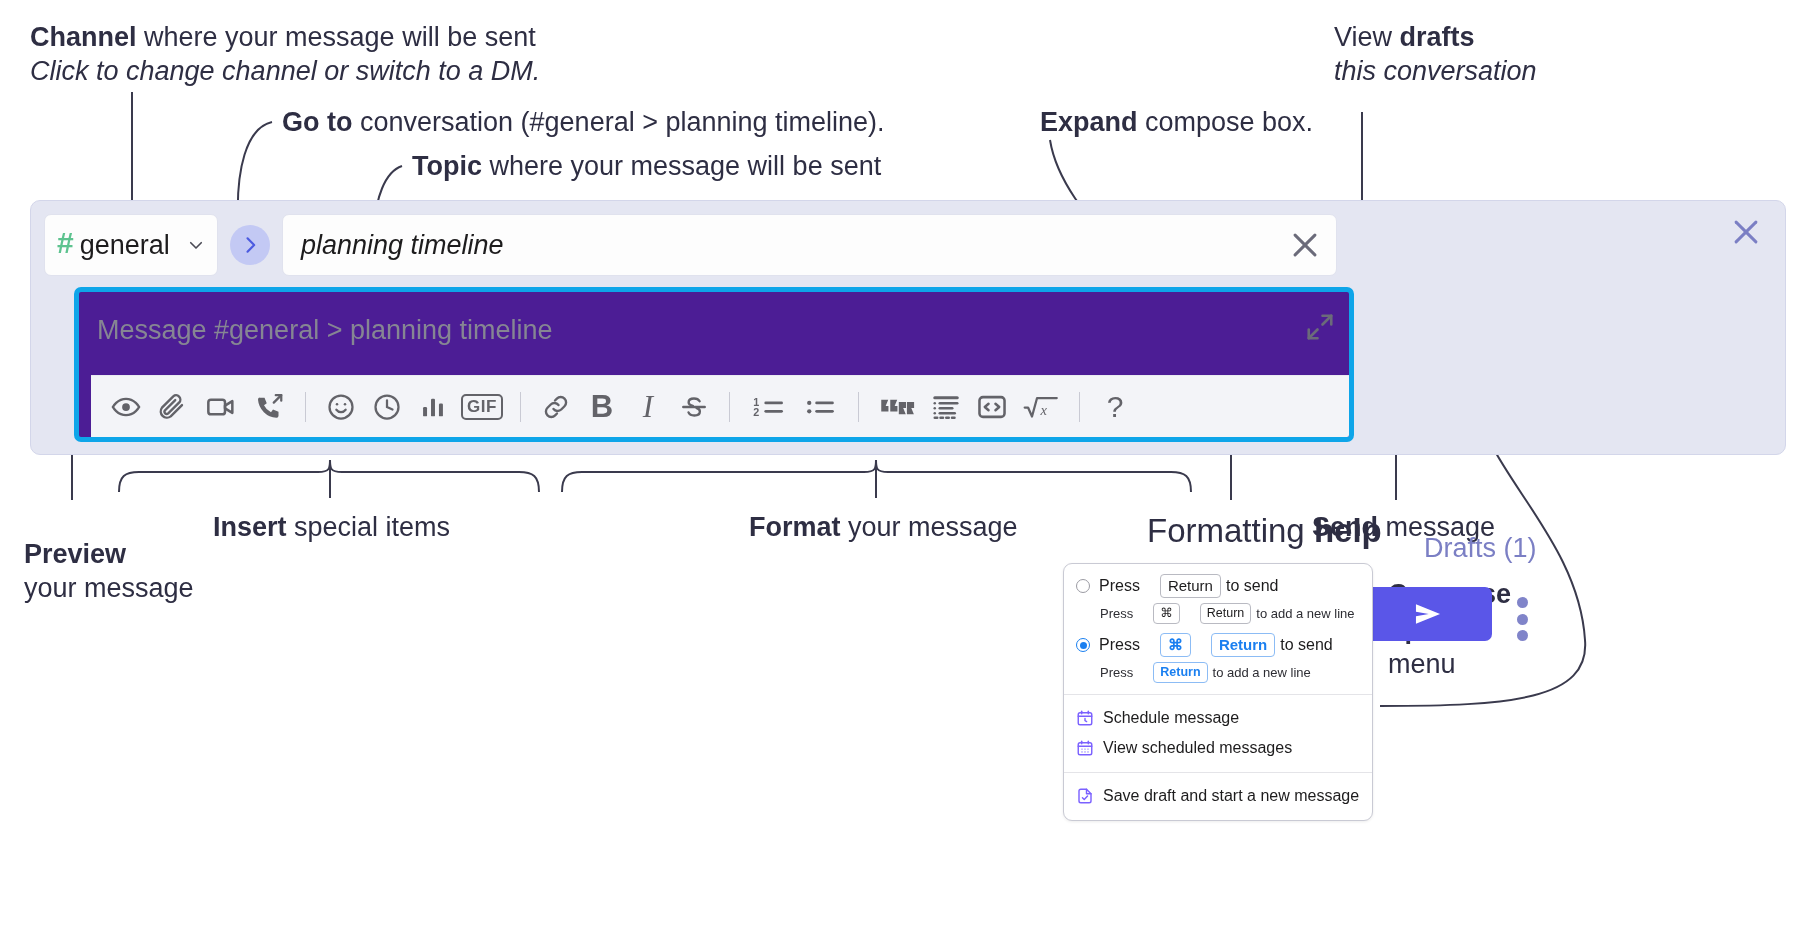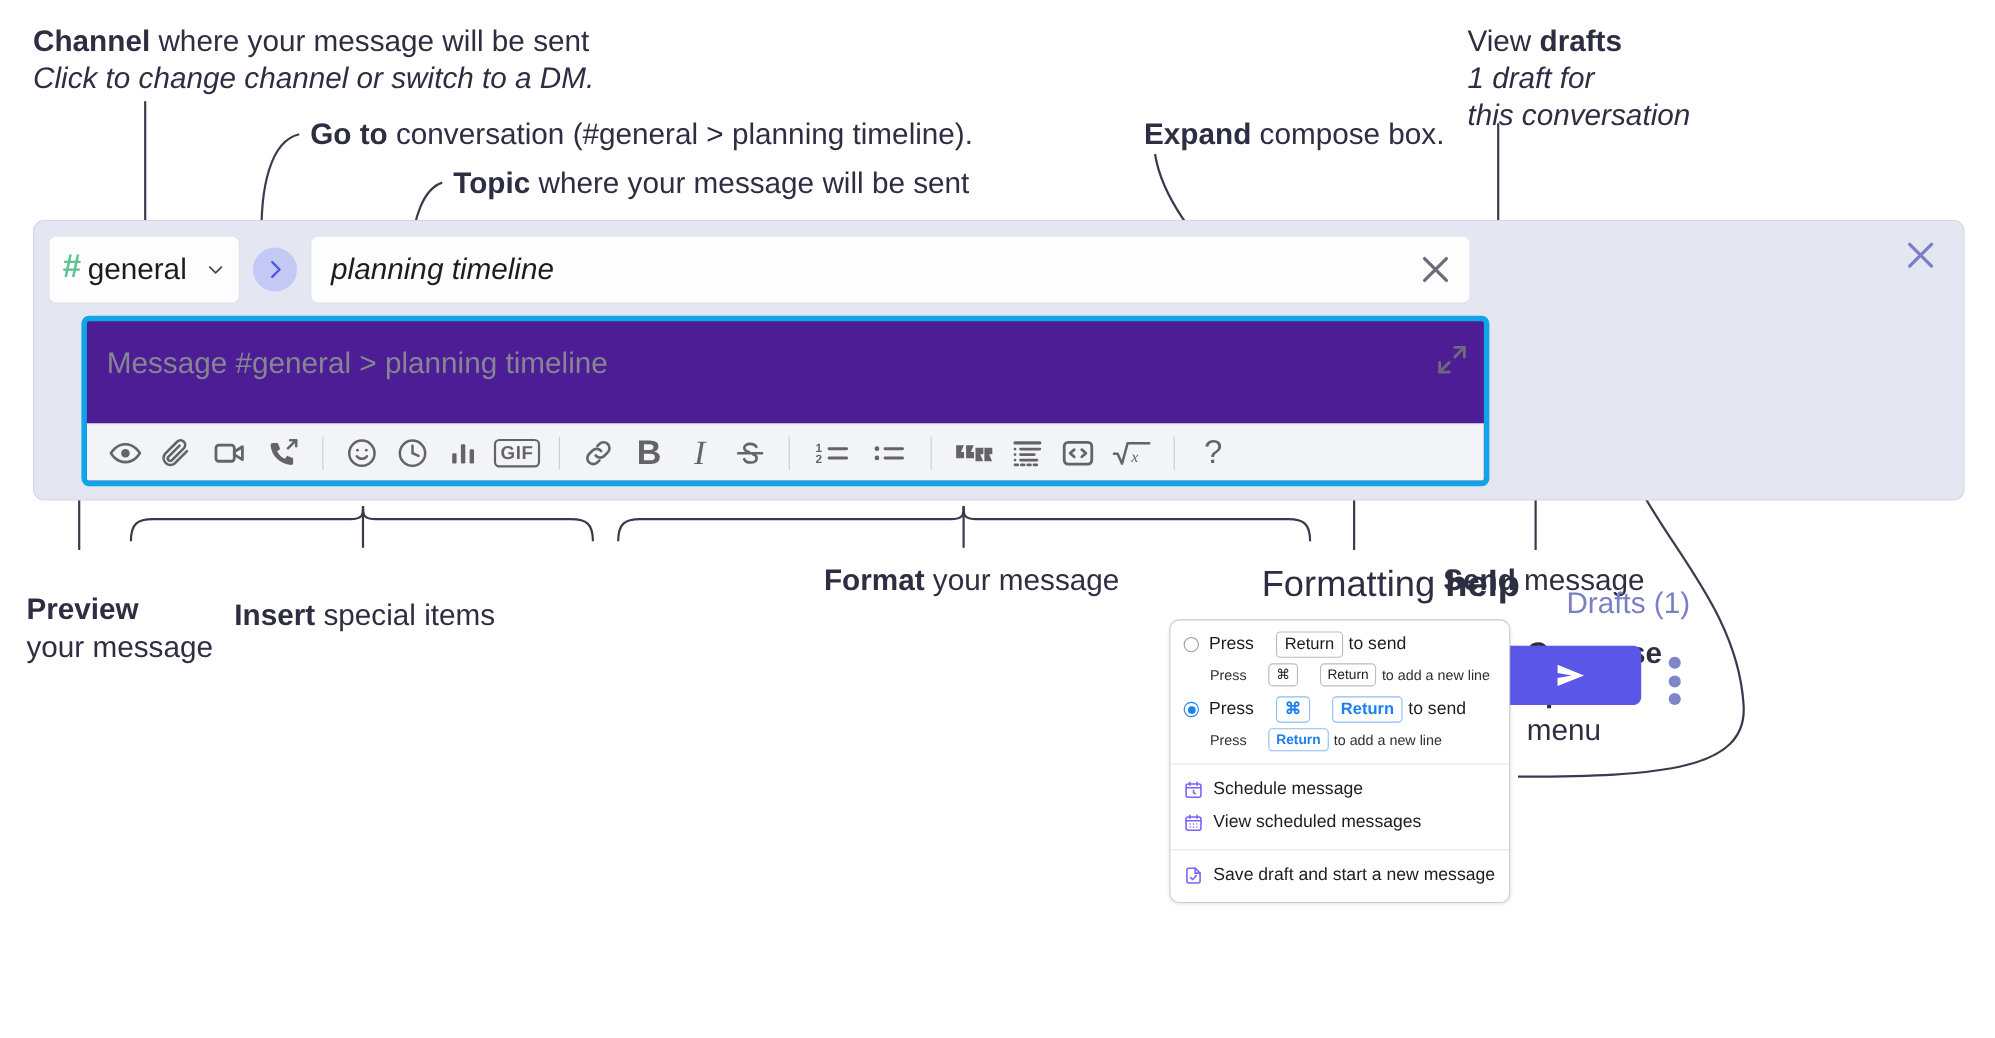--- a/index.html
+++ b/index.html
@@ -15,21 +15,21 @@
   .ann b { font-weight:700; }
   .ann i { font-style:italic; }
 
   
   #ann-channel       { left:30px;  top:20px;  font-size:27px; }
   #ann-goto          { left:282px; top:105px; font-size:27px; }
   #ann-topic         { left:412px; top:149px; font-size:27px; }
   #ann-expand        { left:1040px;top:105px; font-size:27px; }
   #ann-drafts        { left:1334px;top:20px;  font-size:27px; }
   #ann-preview       { left:24px;  top:510px; font-size:27px;margin-top:27px; }
-  #ann-insert        { left:213px; top:510px; font-size:27px;margin-top:32px; }
+  #ann-insert        { left:213px; top:510px; font-size:27px; }
   #ann-format        { left:749px; top:510px; font-size:27px; }
   #ann-help          { left:1147px;top:510px; font-size:33px; }
   #ann-send          { left:1312px;top:510px; font-size:27px; }
   #ann-compose       { left:1388px;top:577px; font-size:27px; line-height:1.30; }
 
   
   #overlay { position:absolute; left:0; top:0; width:1814px; height:944px; pointer-events:none; }
 
   
   #compose {
@@ -64,21 +64,21 @@
   #msgbox {
     position:absolute; left:43px; top:86px; width:1280px; height:155px;
     background:#4c1d95; border:5px solid #0ea5e9; border-radius:7px; overflow:hidden;
   }
   #msg-placeholder {
     position:absolute; left:18px; top:23px; font-size:27px; color:#868693;
   }
   #expand-btn { position:absolute; right:14px; top:20px; width:30px; height:30px; cursor:pointer; }
 
   #toolbar {
-    position:absolute; left:0; right:0; bottom:0; height:52px; background:#f3f4f8;
+    position:absolute; left:12px; right:0; bottom:0; height:62px; background:#f3f4f8;
     border-top:1px solid #e9eaf1; display:flex; align-items:center; padding:0 12px; gap:0;
   }
   .tb { width:46px; height:46px; display:flex; align-items:center; justify-content:center;
         color:#636369; cursor:pointer; flex:none; }
   .tb.wide { width:52px; }
   .sep { width:1px; height:30px; background:#c9cad4; margin:0 12px; flex:none; }
   .tb-b { font-weight:700; font-size:31px; font-family:"Liberation Sans", sans-serif; }
   .tb-i { font-style:italic; font-size:31px; font-family:"Liberation Serif", serif; }
   .gifbox { border:2.5px solid #636369; border-radius:5px; padding:1px 4px; font-size:17px;
             font-weight:700; letter-spacing:.5px; color:#636369; }
@@ -135,21 +135,20 @@
 <div class="ann" id="ann-topic">
   <b>Topic</b><span> where your message will be sent</span>
 </div>
 
 <div class="ann" id="ann-expand">
   <b>Expand</b><span> compose box.</span>
 </div>
 
 <div class="ann" id="ann-drafts">
   <div><span>View </span><b>drafts</b></div>
-  <div><i>1 draft for</i></div>
   <div><i>this conversation</i></div>
 </div>
 
 <div class="ann" id="ann-preview">
   <div><b>Preview</b></div>
   <div><span>your message</span></div>
 </div>
 
 <div class="ann" id="ann-insert">
   <b>Insert</b><span> special items</span>

